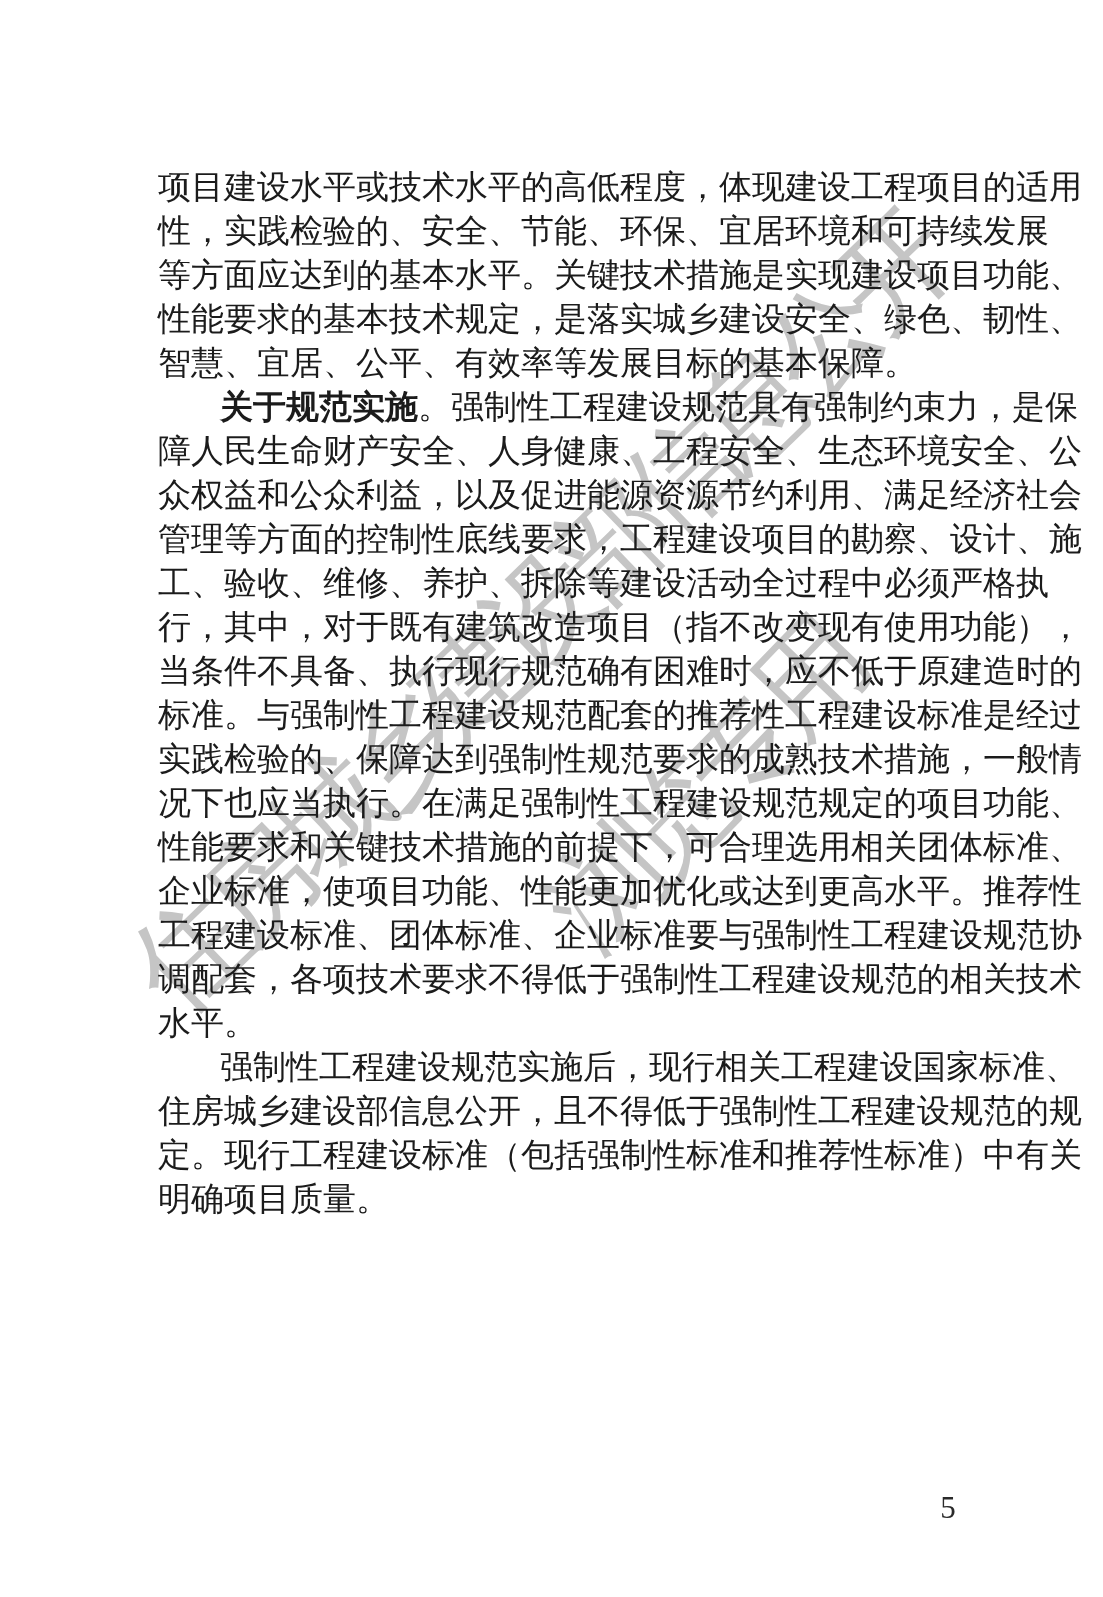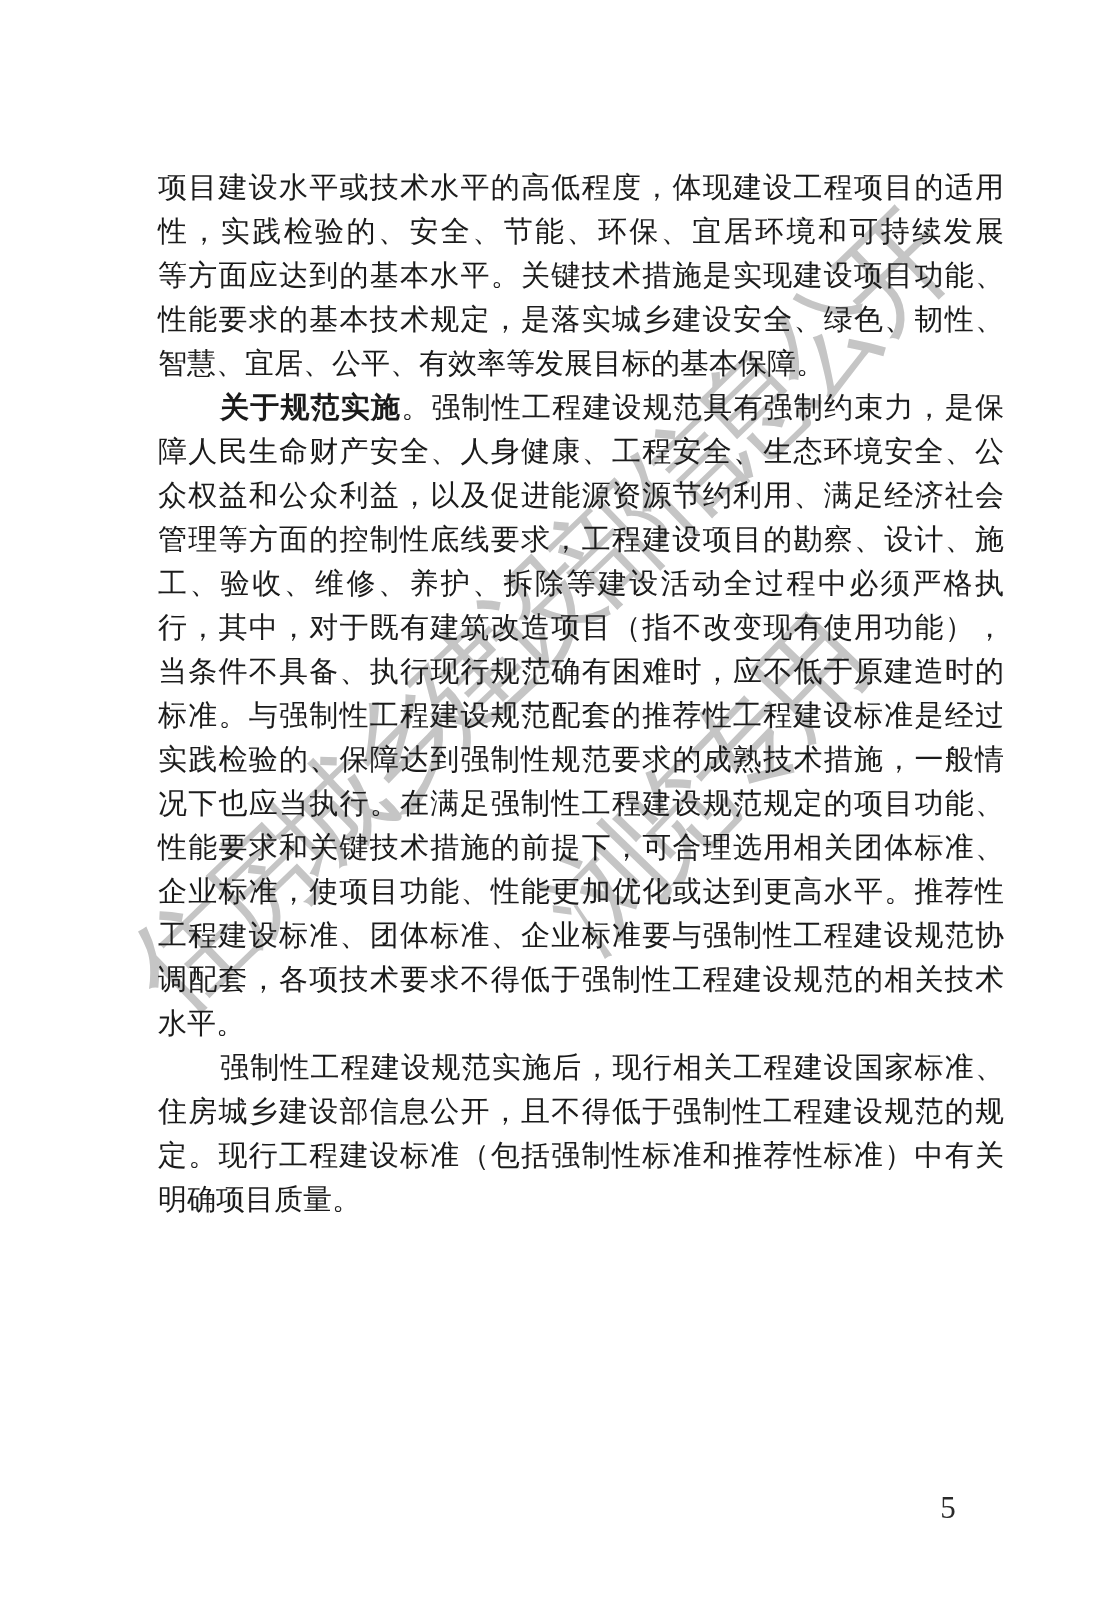--- a/index.html
+++ b/index.html
@@ -26,21 +26,21 @@
   }
   .wm1 { left: 150px; top: 934px; transform: rotate(-44deg); }
   .wm2 { left: 568px; top: 872px; transform: rotate(-46deg); }
   
   .text-block {
     position: absolute;
     z-index: 1;
     left: 158px;
     top: 165px;
     width: 846px;
-    font-size: 29px;
+    font-size: 33px;
     line-height: 44px;
     color: #1b1b1b;
   }
   .line {
     height: 44px;
     text-align: justify;
     text-align-last: justify;
     text-justify: inter-character;
     overflow: visible;
     white-space: nowrap;

